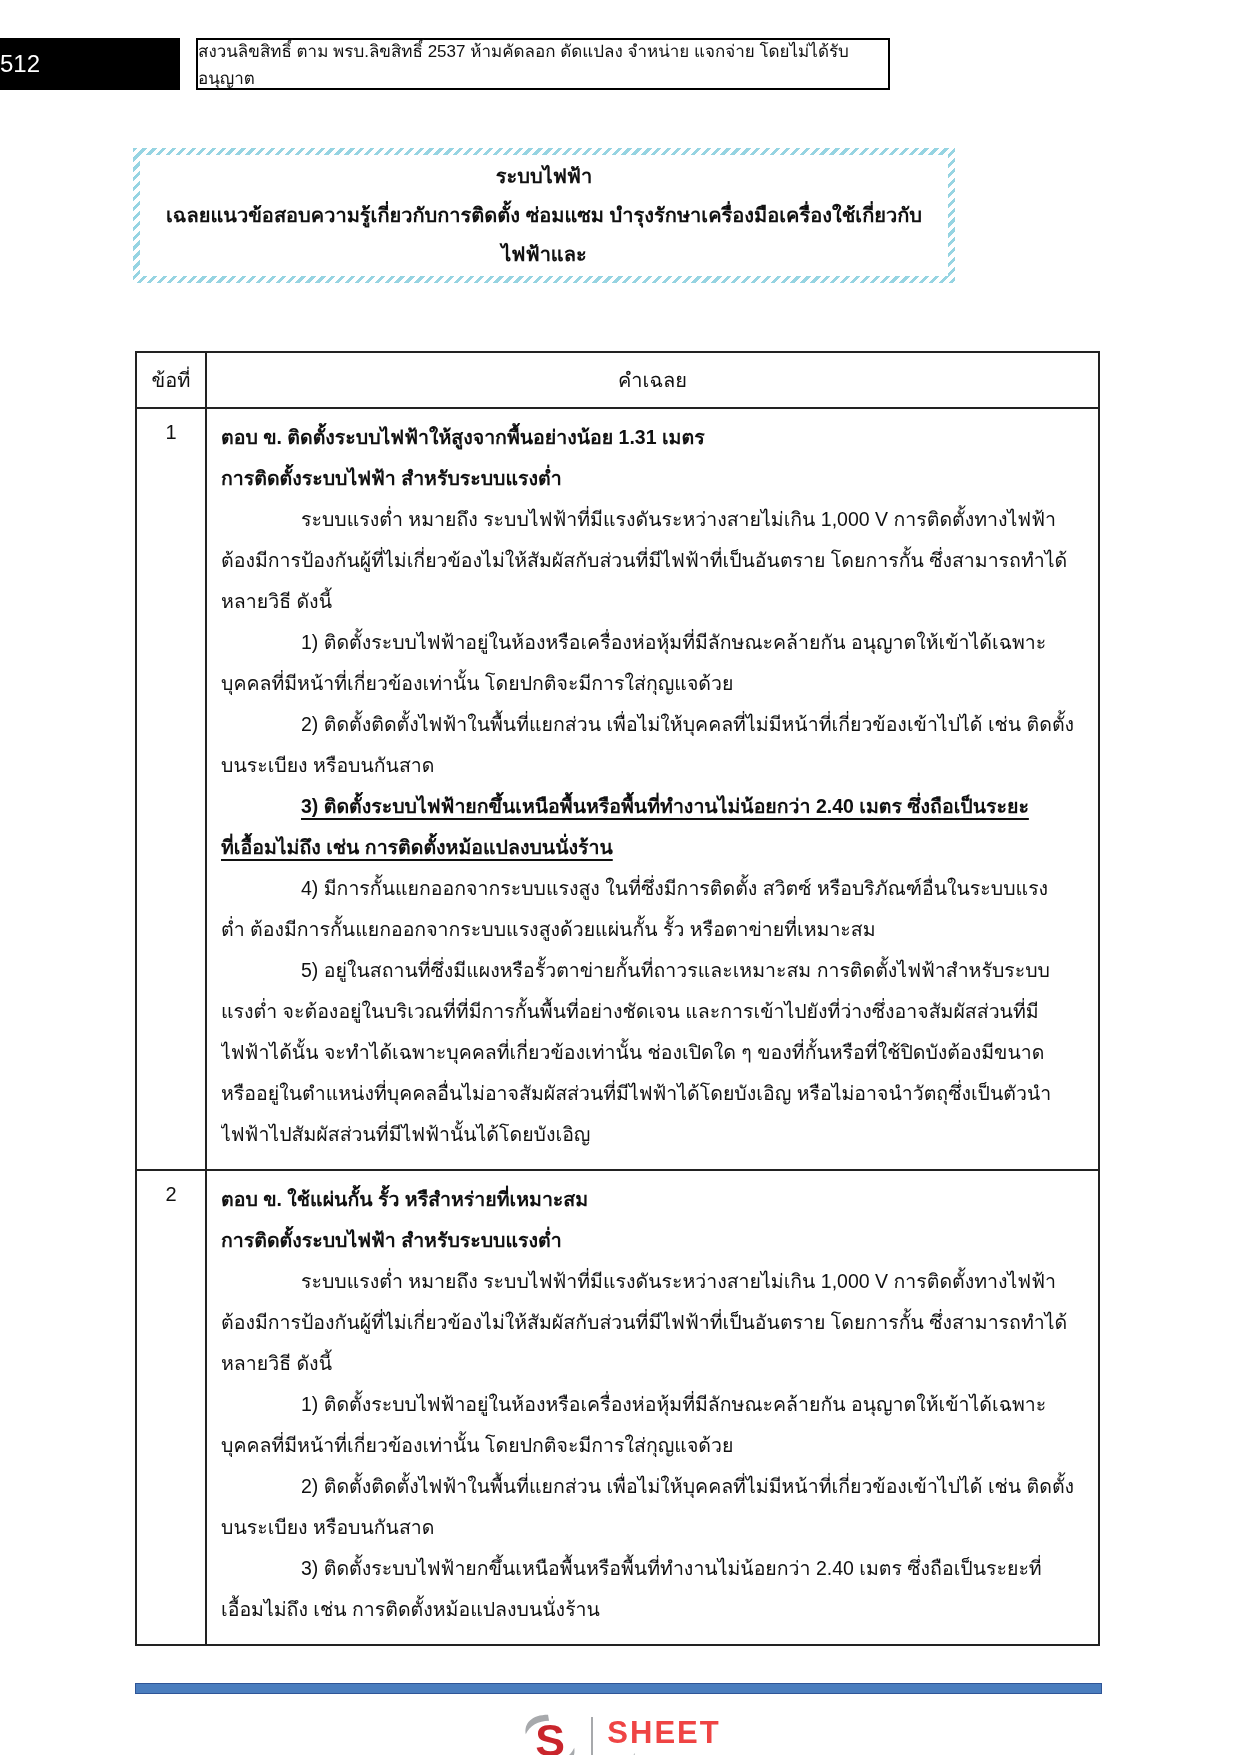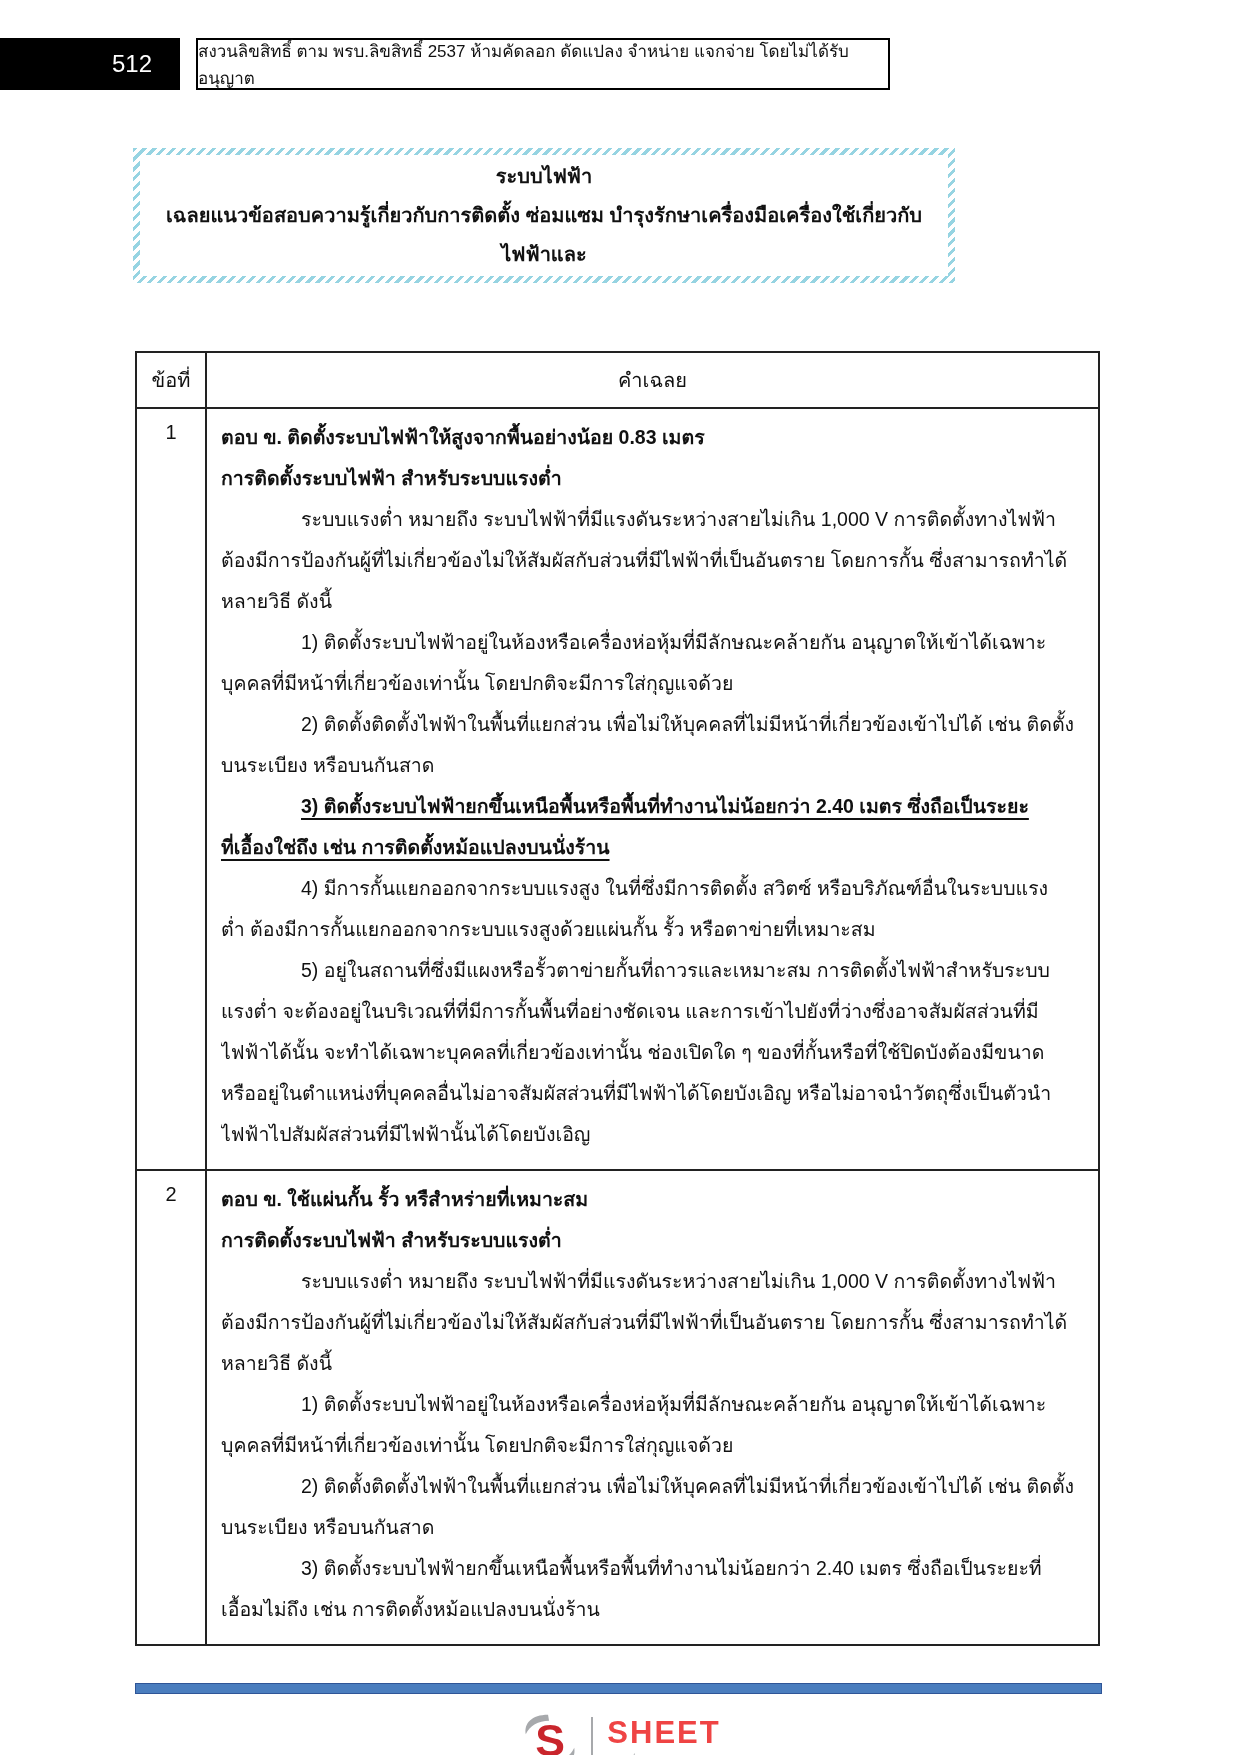--- a/index.html
+++ b/index.html
@@ -10,21 +10,21 @@
     margin: 0 auto;
     background: #ffffff;
     font-family: "Liberation Sans", "DejaVu Sans", sans-serif;
     color: #111;
     overflow: hidden;
   }
   
   .top-row { display:flex; align-items:stretch; padding-top:38px; height:52px; }
   .page-num-box {
     width:180px; background:#000; color:#fff;
-    display:flex; align-items:center; justify-content:flex-end;
+    display:flex; align-items:center; 
     padding-right:28px; font-size:24px; box-sizing:border-box;
   }
   .copyright-box {
     margin-left:16px; width:694px; border:2px solid #000; box-sizing:border-box;
     display:flex; align-items:center; justify-content:center;
     font-size:17px; background:#fff;
   }
   
   .title-box {
     margin:58px 0 0 133px; width:822px; box-sizing:border-box;
@@ -89,31 +89,31 @@
     <thead>
       <tr>
         <th>ข้อที่</th>
         <th>คำเฉลย</th>
       </tr>
     </thead>
     <tbody>
         <tr>
           <td class="cell-no">1</td>
           <td class="cell-answer">
-            <div class="line bold">ตอบ ข. ติดตั้งระบบไฟฟ้าให้สูงจากพื้นอย่างน้อย  0.83 เมตร</div>
+            <div class="line bold">ตอบ ข. ติดตั้งระบบไฟฟ้าให้สูงจากพื้นอย่างน้อย  1.31 เมตร</div>
             <div class="line bold">การติดตั้งระบบไฟฟ้า สำหรับระบบแรงต่ำ</div>
             <div class="line indent">ระบบแรงต่ำ หมายถึง ระบบไฟฟ้าที่มีแรงดันระหว่างสายไม่เกิน  1,000 V การติดตั้งทางไฟฟ้า</div>
             <div class="line">ต้องมีการป้องกันผู้ที่ไม่เกี่ยวข้องไม่ให้สัมผัสกับส่วนที่มีไฟฟ้าที่เป็นอันตราย โดยการกั้น ซึ่งสามารถทำได้</div>
             <div class="line">หลายวิธี ดังนี้</div>
             <div class="line indent">1) ติดตั้งระบบไฟฟ้าอยู่ในห้องหรือเครื่องห่อหุ้มที่มีลักษณะคล้ายกัน อนุญาตให้เข้าได้เฉพาะ</div>
             <div class="line">บุคคลที่มีหน้าที่เกี่ยวข้องเท่านั้น โดยปกติจะมีการใส่กุญแจด้วย</div>
             <div class="line indent">2) ติดตั้งติดตั้งไฟฟ้าในพื้นที่แยกส่วน เพื่อไม่ให้บุคคลที่ไม่มีหน้าที่เกี่ยวข้องเข้าไปได้ เช่น ติดตั้ง</div>
             <div class="line">บนระเบียง หรือบนกันสาด</div>
             <div class="line bold underline indent">3) ติดตั้งระบบไฟฟ้ายกขึ้นเหนือพื้นหรือพื้นที่ทำงานไม่น้อยกว่า  2.40 เมตร ซึ่งถือเป็นระยะ</div>
-            <div class="line bold underline">ที่เอื้องใช่ถึง เช่น การติดตั้งหม้อแปลงบนนั่งร้าน</div>
+            <div class="line bold underline">ที่เอื้อมไม่ถึง เช่น การติดตั้งหม้อแปลงบนนั่งร้าน</div>
             <div class="line indent">4) มีการกั้นแยกออกจากระบบแรงสูง ในที่ซึ่งมีการติดตั้ง สวิตซ์ หรือบริภัณฑ์อื่นในระบบแรง</div>
             <div class="line">ต่ำ ต้องมีการกั้นแยกออกจากระบบแรงสูงด้วยแผ่นกั้น  รั้ว หรือตาข่ายที่เหมาะสม</div>
             <div class="line indent">5) อยู่ในสถานที่ซึ่งมีแผงหรือรั้วตาข่ายกั้นที่ถาวรและเหมาะสม การติดตั้งไฟฟ้าสำหรับระบบ</div>
             <div class="line">แรงต่ำ จะต้องอยู่ในบริเวณที่ที่มีการกั้นพื้นที่อย่างชัดเจน และการเข้าไปยังที่ว่างซึ่งอาจสัมผัสส่วนที่มี</div>
             <div class="line">ไฟฟ้าได้นั้น จะทำได้เฉพาะบุคคลที่เกี่ยวข้องเท่านั้น ช่องเปิดใด ๆ ของที่กั้นหรือที่ใช้ปิดบังต้องมีขนาด</div>
             <div class="line">หรืออยู่ในตำแหน่งที่บุคคลอื่นไม่อาจสัมผัสส่วนที่มีไฟฟ้าได้โดยบังเอิญ หรือไม่อาจนำวัตถุซึ่งเป็นตัวนำ</div>
             <div class="line">ไฟฟ้าไปสัมผัสส่วนที่มีไฟฟ้านั้นได้โดยบังเอิญ</div>
           </td>
         </tr>
         <tr>

